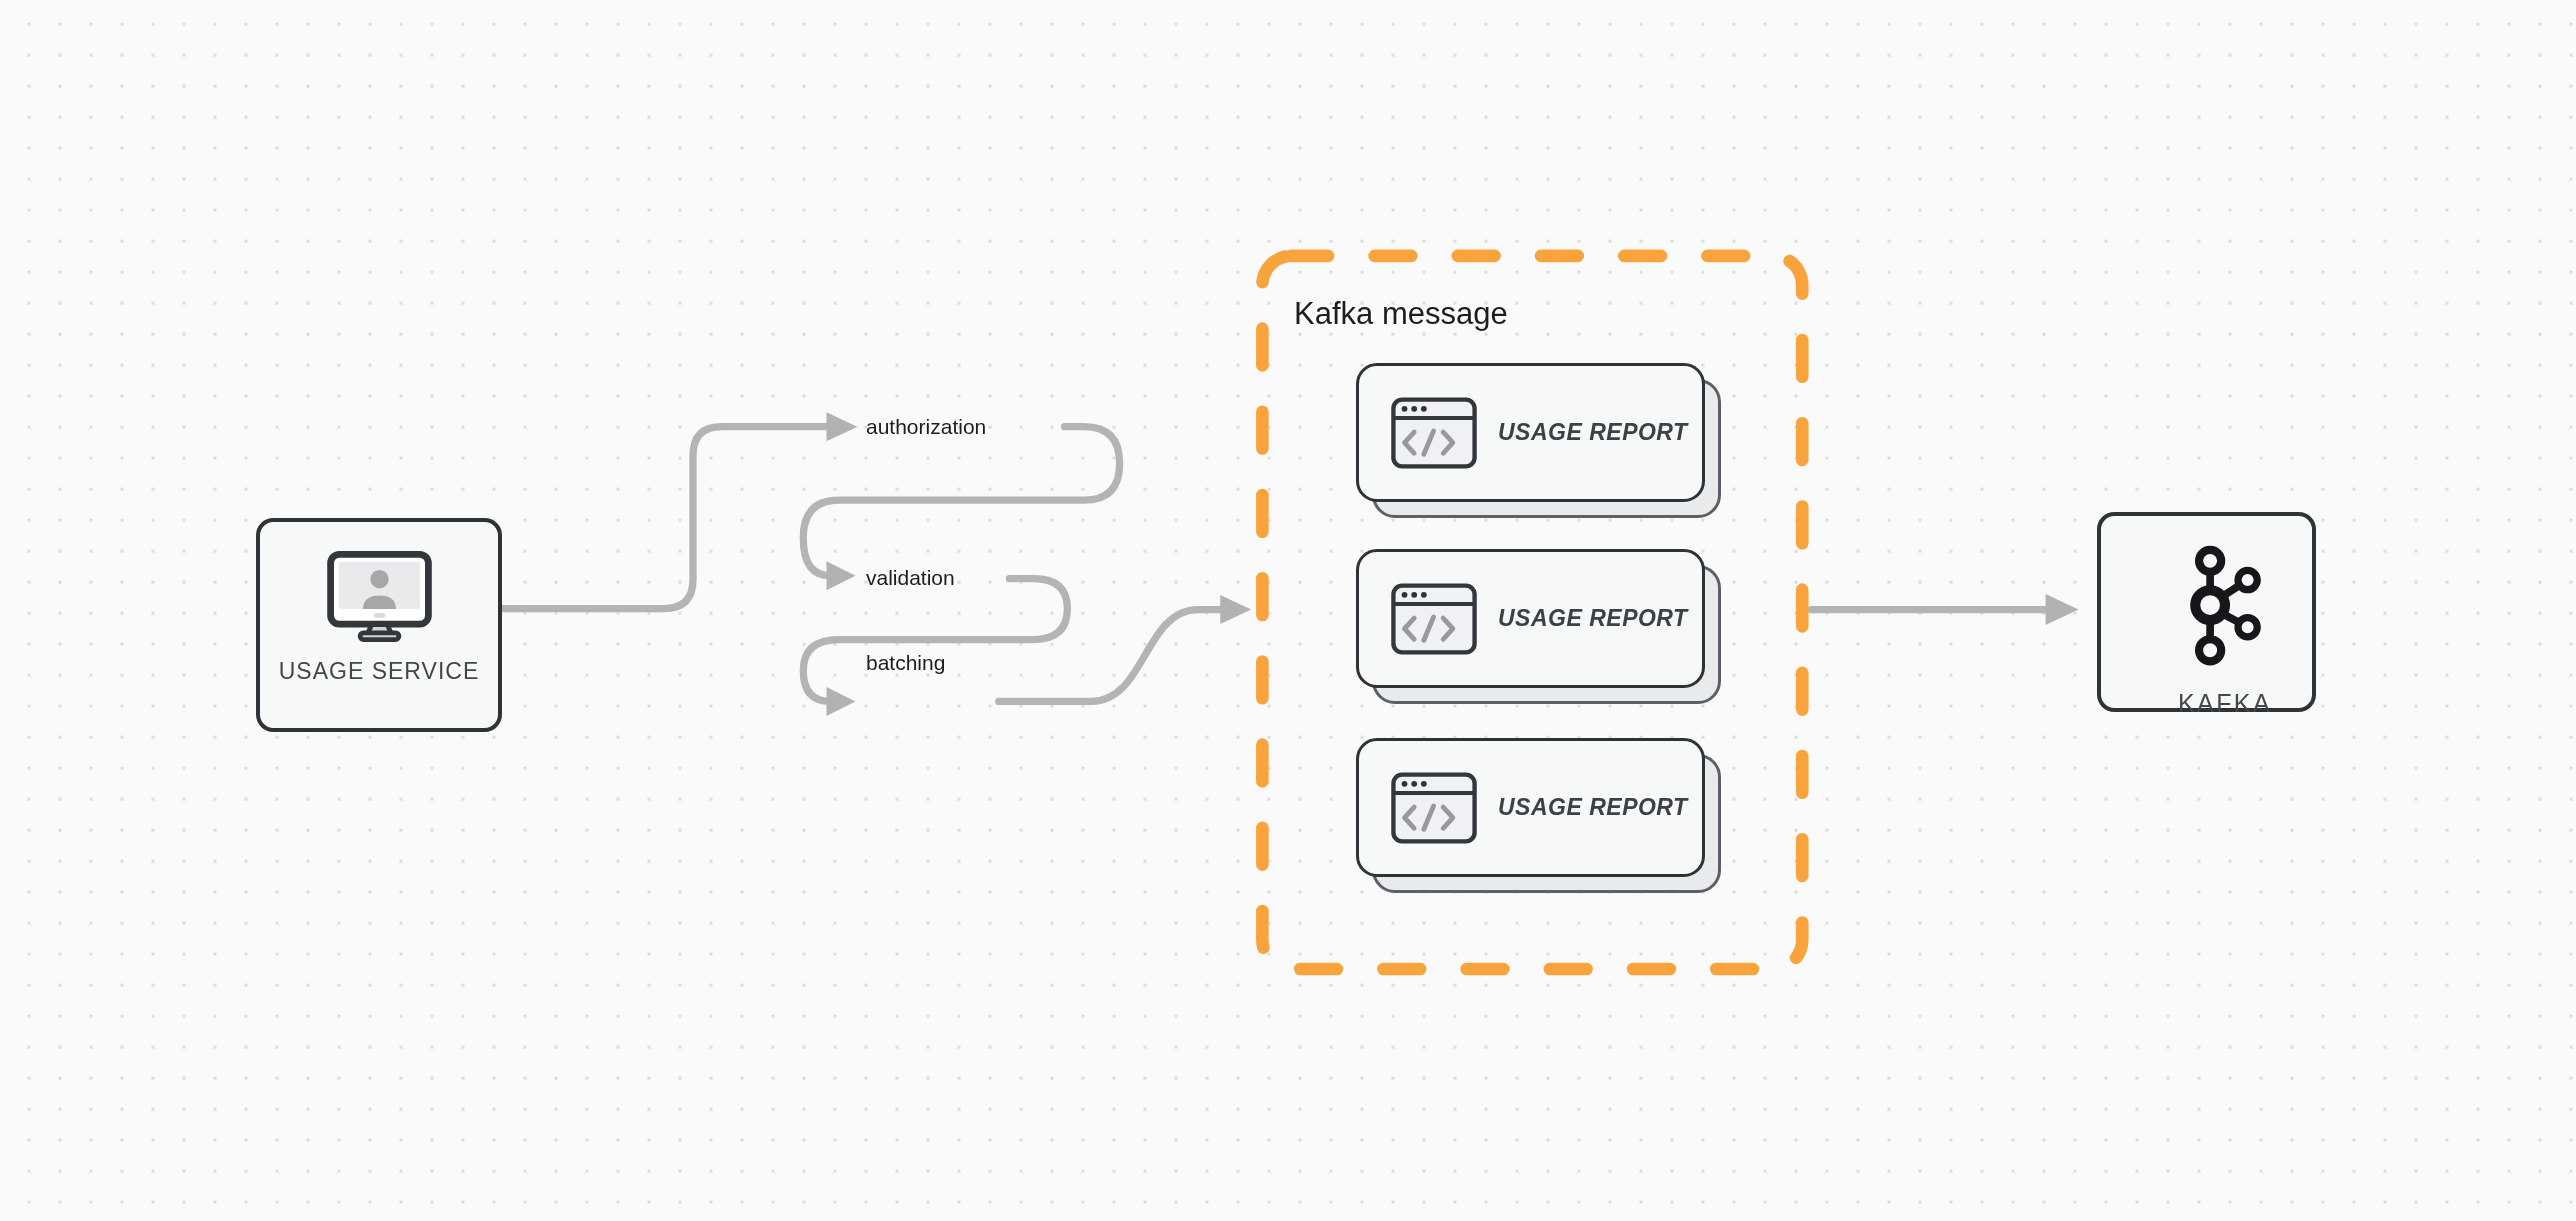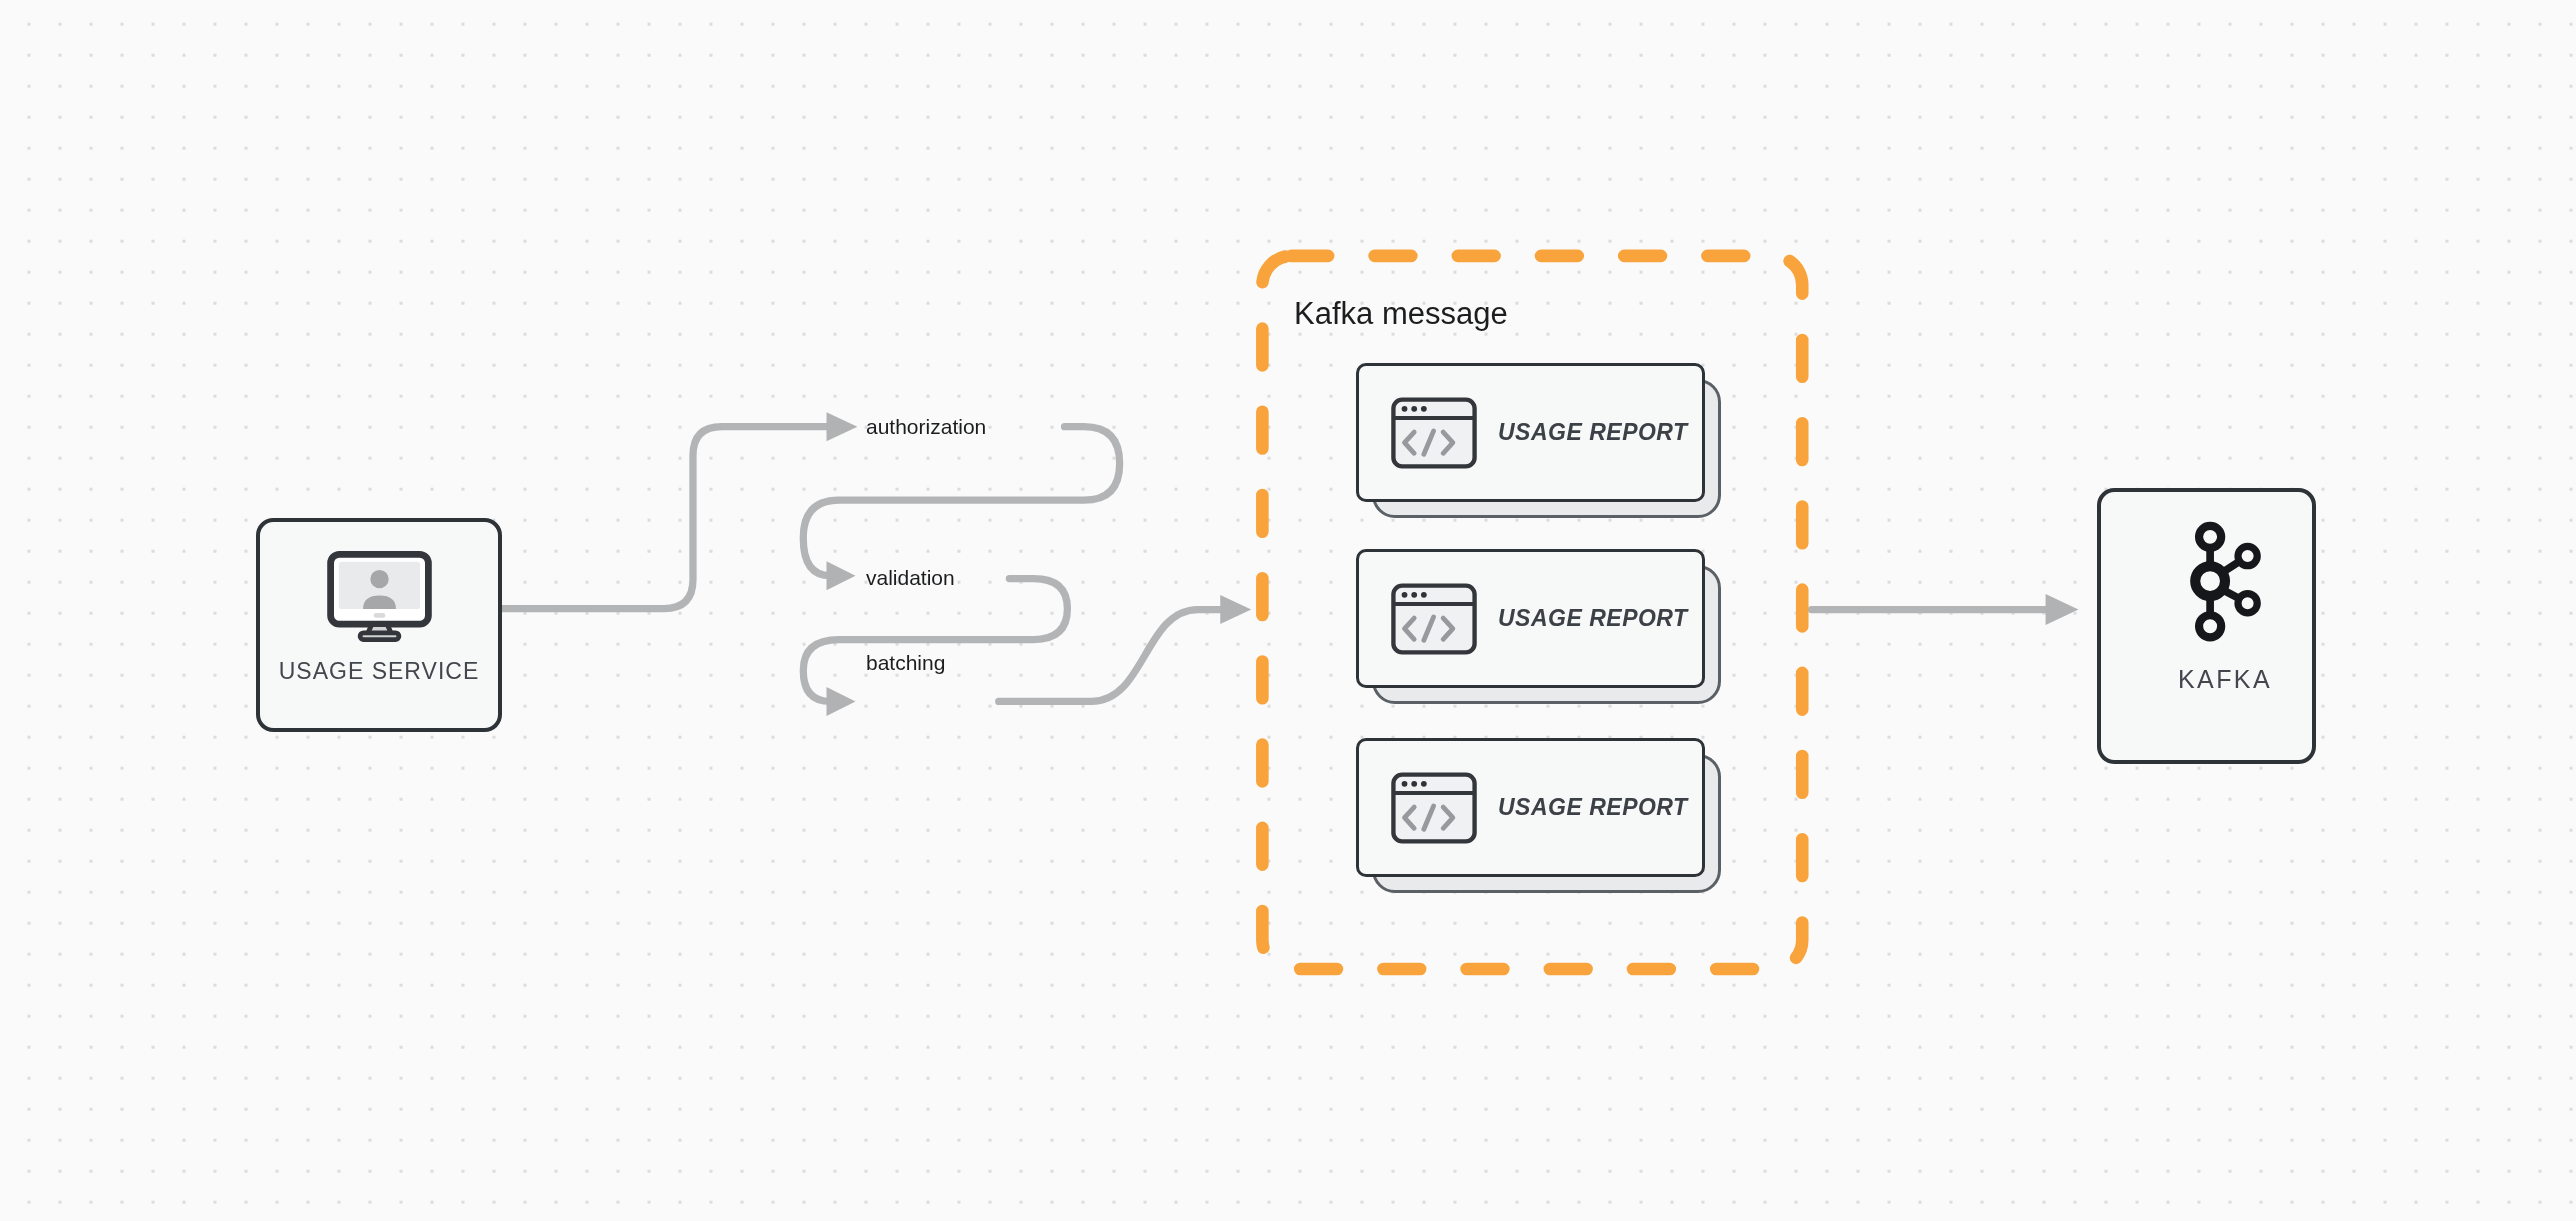--- a/index.html
+++ b/index.html
@@ -12,21 +12,21 @@
     background-position:13.5px 8.7px;
   }
   #flow-svg{position:absolute;left:0;top:0;width:2576px;height:1221px;}
 
   .node-box{
     position:absolute;box-sizing:border-box;
     background:#f7f8f8;border:4.8px solid #2e3338;border-radius:17.4px;
     display:flex;flex-direction:column;align-items:center;margin-top:16px;
   }
   #usage-service-node{left:256px;top:502px;width:246px;height:214px;}
-  #kafka-node{left:2097px;top:472px;width:219px;height:276px;padding-left:37px;}
+  #kafka-node{left:2097px;top:496px;width:219px;height:200px;padding-left:37px;}
   .node-label{
     color:#42474d;font-size:23px;letter-spacing:1px;white-space:nowrap;
   }
   #usage-service-node .node-icon{margin-top:29px;}
   #usage-service-node .node-label{margin-top:11.6px;}
   #kafka-node .node-icon{margin-top:29px;}
   #kafka-node .node-label{margin-top:15.5px;letter-spacing:2.4px;font-size:25px;}
 
   .step-label{
     position:absolute;transform:translateY(-52%);
@@ -44,21 +44,21 @@
   .card-stack{position:absolute;left:1356px;width:349px;height:139px;}
   .card-stack.c1{top:363px;}
   .card-stack.c2{top:549px;}
   .card-stack.c3{top:738px;}
   .card-back{
     position:absolute;left:15.5px;top:15.5px;width:100%;height:100%;
     box-sizing:border-box;background:#e9eaeb;border:3.9px solid #5a6065;border-radius:23px;
   }
   .card-front{
     position:absolute;left:0;top:0;width:100%;height:100%;
-    box-sizing:border-box;background:#f7f8f8;border:3.9px solid #2e3338;border-radius:10px;
+    box-sizing:border-box;background:#f7f8f8;border:3.9px solid #2e3338;border-radius:21px;
     display:flex;align-items:center;
   }
   .card-front .card-icon{margin-left:32px;flex:0 0 auto;display:flex;}
   .card-label{
     margin-left:21px;color:#3b4146;font-size:23px;font-style:italic;
     font-weight:600;letter-spacing:0.5px;white-space:nowrap;
   }
 </style>
 </head>
 <body>

